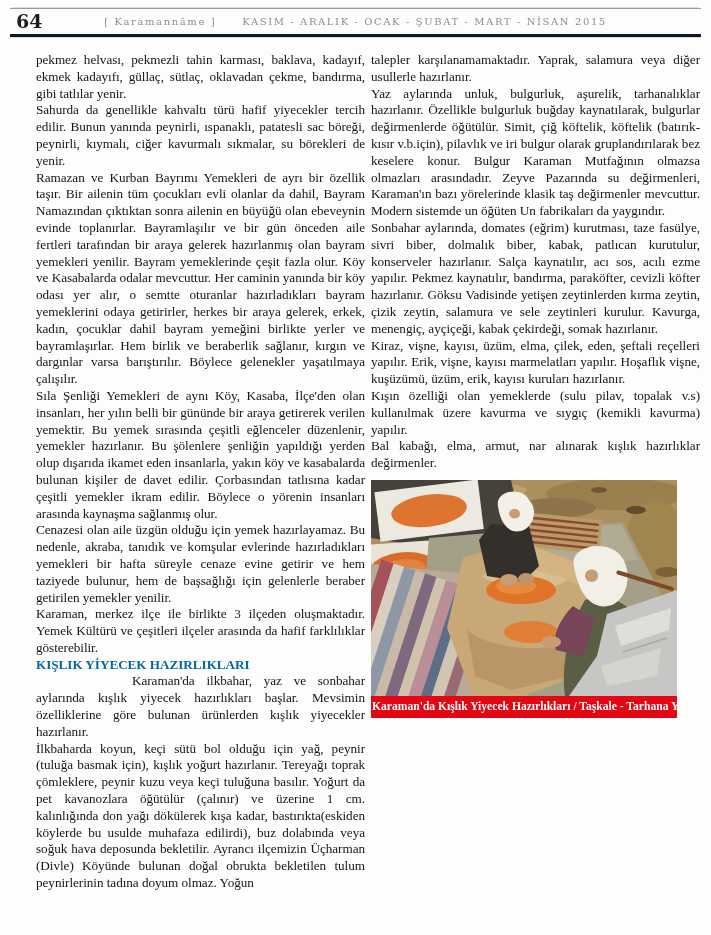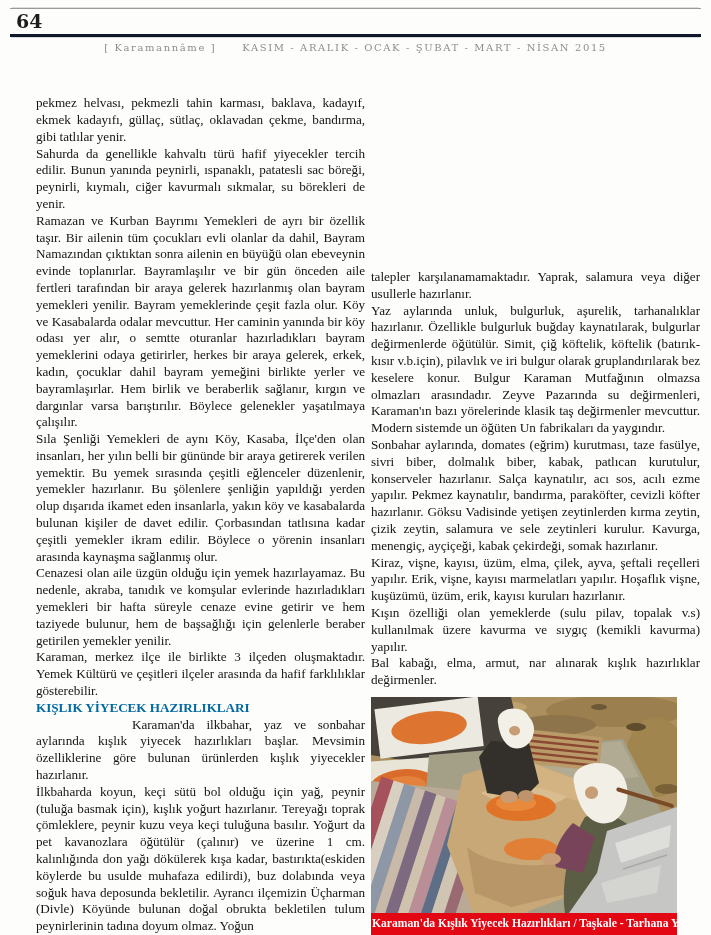--- a/index.html
+++ b/index.html
@@ -23,28 +23,26 @@
     position:absolute; left:6px; top:0px;
     font-family:"DejaVu Serif", serif;
     font-weight:bold; font-size:19px; line-height:25px; color:#1d1d1d;
   }
   .header-center {
     position:absolute; left:0; right:0; top:0; height:25px;
     display:flex; justify-content:center; align-items:center; gap:26px;
     font-family:"DejaVu Serif", serif;
     font-size:10px; letter-spacing:1.6px; color:#8d8d8d;
     white-space:nowrap;
-    margin-top:26px;
   }
   
   .columns {
     position:absolute; top:52px; left:36px; right:11px; bottom:0;
     display:flex; gap:6px;
     overflow:hidden;
-    align-items:flex-end;
   }
   .col { width:330px; overflow:hidden; }
   .col p {
     margin:0;
     font-size:13.2px;
     line-height:16.8px;
     text-align:justify;
     letter-spacing:-0.05px;
   }
   .section-heading {
@@ -95,21 +93,21 @@
       <p>Karaman, merkez ilçe ile birlikte 3 ilçeden oluşmaktadır. Yemek Kültürü ve çeşitleri ilçeler arasında da hafif farklılıklar gösterebilir.</p>
       <p class="section-heading">KIŞLIK YİYECEK HAZIRLIKLARI</p>
       <p class="indent-deep">Karaman'da ilkbahar, yaz ve sonbahar aylarında kışlık yiyecek hazırlıkları başlar. Mevsimin özelliklerine göre bulunan ürünlerden kışlık yiyecekler hazırlanır.</p>
       <p>İlkbaharda koyun, keçi sütü bol olduğu için yağ, peynir (tuluğa basmak için), kışlık yoğurt hazırlanır. Tereyağı toprak çömleklere, peynir kuzu veya keçi tuluğuna basılır. Yoğurt da pet kavanozlara öğütülür (çalınır)  ve üzerine 1 cm. kalınlığında don yağı dökülerek kışa kadar, bastırıkta(eskiden köylerde bu usulde muhafaza edilirdi), buz dolabında veya soğuk hava deposunda bekletilir. Ayrancı ilçemizin Üçharman (Divle) Köyünde bulunan doğal obrukta bekletilen tulum peynirlerinin tadına doyum olmaz. Yoğun</p>
     </div>
 
     <div class="col">
       <p>talepler karşılanamamaktadır.  Yaprak, salamura veya diğer usullerle hazırlanır.</p>
       <p>Yaz aylarında unluk, bulgurluk, aşurelik, tarhanalıklar hazırlanır. Özellikle bulgurluk buğday kaynatılarak, bulgurlar değirmenlerde öğütülür. Simit, çiğ köftelik, köftelik (batırık-kısır v.b.için), pilavlık ve iri bulgur olarak gruplandırılarak bez keselere konur. Bulgur Karaman Mutfağının olmazsa olmazları arasındadır. Zeyve Pazarında su değirmenleri, Karaman'ın bazı yörelerinde klasik taş değirmenler mevcuttur. Modern sistemde un öğüten Un fabrikaları da yaygındır.</p>
       <p>Sonbahar aylarında, domates (eğrim) kurutması, taze fasülye, sivri biber, dolmalık biber, kabak, patlıcan kurutulur, konserveler hazırlanır. Salça kaynatılır, acı sos, acılı ezme yapılır.  Pekmez kaynatılır, bandırma, paraköfter, cevizli köfter hazırlanır. Göksu Vadisinde yetişen zeytinlerden kırma zeytin, çizik zeytin, salamura ve sele zeytinleri kurulur. Kavurga, menengiç, ayçiçeği, kabak çekirdeği, somak hazırlanır.</p>
-      <p>Kiraz, vişne, kayısı, üzüm, elma, çilek, ayva, şeftali reçelleri yapılır. Erik, vişne, kayısı marmelatları yapılır. Hoşaflık vişne, kuşüzümü, üzüm, erik, kayısı kuruları hazırlanır.</p>
+      <p>Kiraz, vişne, kayısı, üzüm, elma, çilek, eden, şeftali reçelleri yapılır. Erik, vişne, kayısı marmelatları yapılır. Hoşaflık vişne, kuşüzümü, üzüm, erik, kayısı kuruları hazırlanır.</p>
       <p>Kışın özelliği olan yemeklerde (sulu pilav, topalak v.s) kullanılmak üzere kavurma ve sıygıç (kemikli kavurma) yapılır.</p>
       <p>Bal kabağı, elma, armut, nar  alınarak kışlık hazırlıklar değirmenler.</p>
 
       <div class="figure">
         <svg role="img" viewBox="0 0 306 216" width="306" height="216" xmlns="http://www.w3.org/2000/svg" aria-label="Two women wearing white headscarves knead orange tarhana paste on a tan cloth laid over striped kilims in a dry grassy field; sheets with drying tarhana lie in the background">
 
           <rect width="306" height="216" fill="#ab8f5f"></rect>
           <ellipse cx="245" cy="14" rx="70" ry="16" fill="#9b7f4f"></ellipse>
           <ellipse cx="185" cy="28" rx="40" ry="10" fill="#8e744a"></ellipse>
           <ellipse cx="285" cy="60" rx="30" ry="40" fill="#a1854f"></ellipse>

